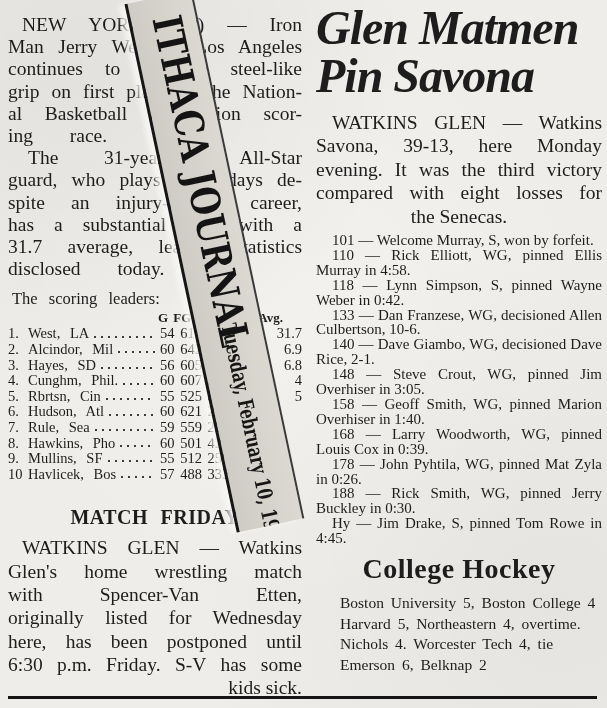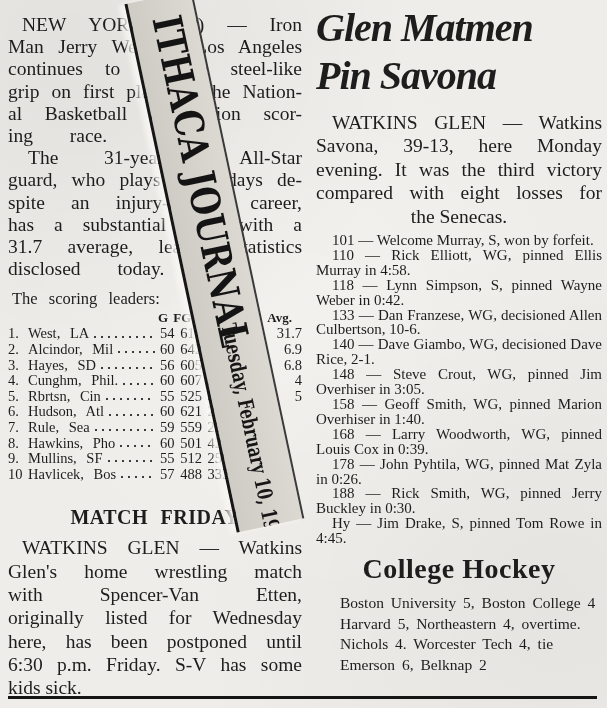--- a/index.html
+++ b/index.html
@@ -17,35 +17,35 @@
   .col-left{position:absolute;left:8px;top:14px;width:294px;}
   .art1 div{font-size:19.5px;line-height:22.2px;}
   .jl{text-align:justify;text-align-last:justify;}
   .indent1{padding-left:14px;}
   .indent2{padding-left:20px;}
   .gapline{word-spacing:32px;}
   .scoring{margin-top:9px;}
   .sc-title{font-size:16.5px;word-spacing:7px;padding-left:4px;margin-bottom:1px;}
   .sc-header{display:flex;font-size:13px;font-weight:bold;line-height:16px;}
   .sc-h-left{margin-left:150px;word-spacing:2px;}
-  .sc-h-right{margin-left:auto;margin-right:10px;}
+  .sc-h-right{margin-left:auto;margin-right:19px;}
   .sc-row{display:flex;font-size:14.5px;line-height:15.6px;align-items:baseline;}
   .rank{width:20px;flex:none;}
   .pname{white-space:nowrap;word-spacing:6px;flex:none;}
   .leader{flex:1;height:2px;align-self:center;margin:5px 5px 0 5px;
     background:repeating-linear-gradient(90deg,#3c3c3c 0 1.8px,transparent 1.8px 7px);}
   .stats{width:106px;flex:none;word-spacing:2px;white-space:nowrap;}
   .avg{width:36px;flex:none;text-align:right;white-space:nowrap;}
   .match{margin-top:24px;}
   .match-head{text-align:center;font-weight:bold;font-size:20px;word-spacing:7px;
     letter-spacing:0.5px;margin-bottom:7px;}
-  .match p, .match .ml{font-size:19.5px;line-height:23.3px;margin:0;}
+  .match p, .match .ml{font-size:19.5px;line-height:23.3px;margin:0;text-align:right;}
   
   .col-right{position:absolute;left:316px;top:4px;width:286px;}
-  .headline{font-size:40px;line-height:48px;font-weight:bold;font-style:italic;
+  .headline{font-size:48px;line-height:48px;font-weight:bold;font-style:italic;
     letter-spacing:-1px;}
   .lead{margin-top:11px;}
   .lead div{font-size:19.5px;line-height:23.4px;text-align:center;}
   .lead .indent1{padding-left:16px;}
   .results{margin-top:5px;}
   .results p{margin:0;font-size:15px;line-height:14.9px;text-indent:16px;
     text-align:justify;}
   .hockey-head{font-size:28px;font-weight:bold;text-align:center;
     margin:7px 0 8px 0;letter-spacing:0.5px;}
   .hockey-line{font-size:15.5px;line-height:20.5px;margin-left:24px;word-spacing:3px;}

